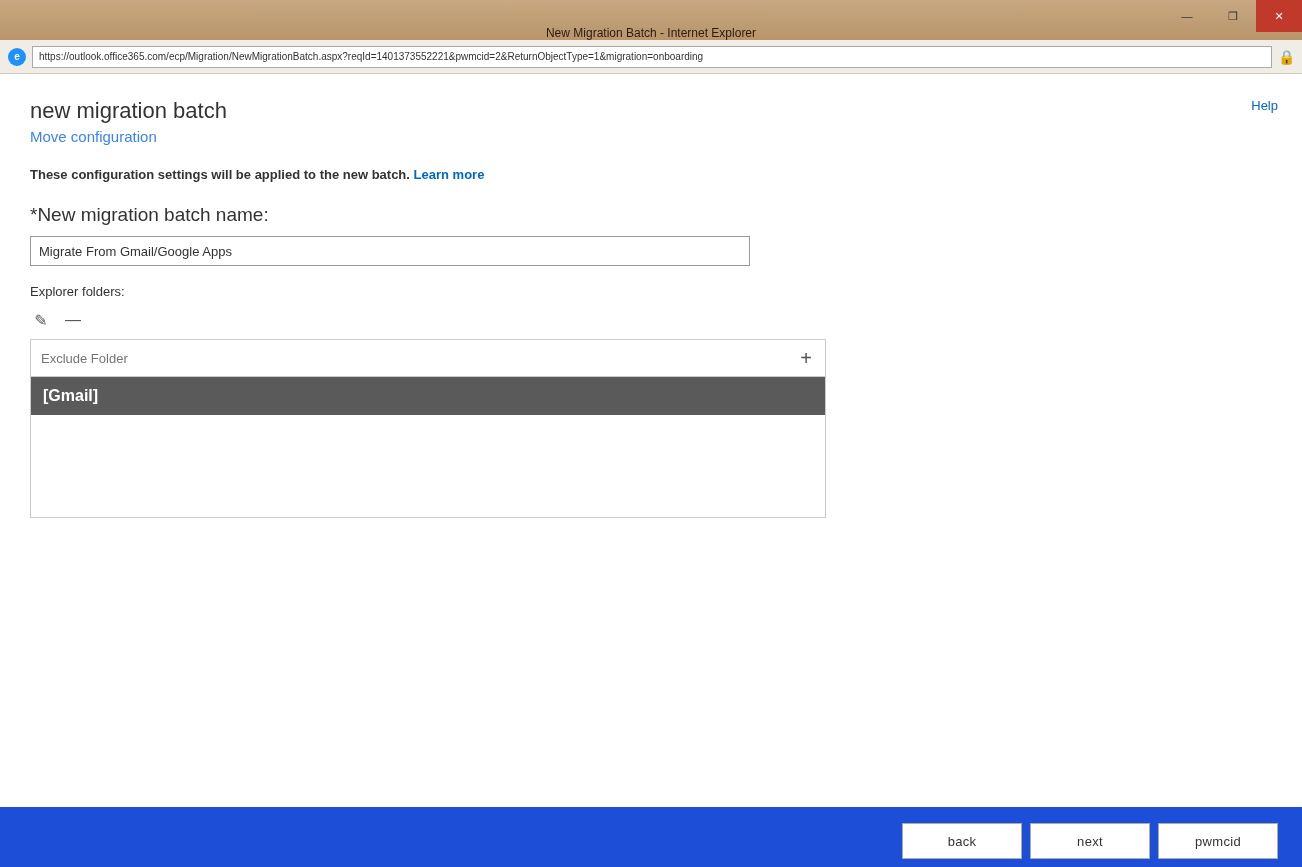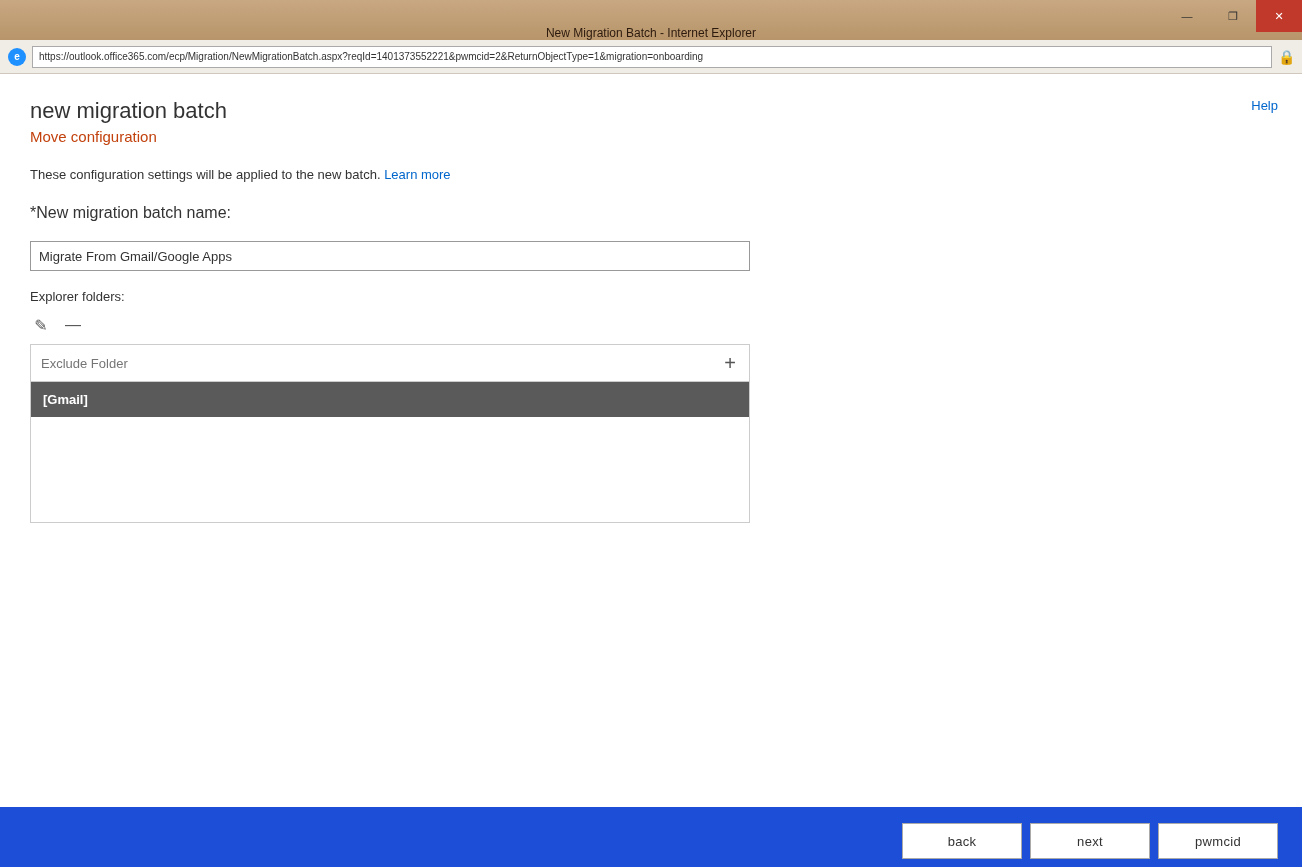--- a/index.html
+++ b/index.html
@@ -100,40 +100,41 @@
     }
 
     .page-title {
       font-size: 22px;
       font-weight: 300;
       color: #333;
       margin-bottom: 4px;
     }
     .page-subtitle {
       font-size: 15px;
-      color: #c2410c;
+      color: #3b82f6;
       font-weight: 400;
       margin-bottom: 22px;
     }
 
     .description-text {
       font-size: 13px;
       color: #333;
       margin-bottom: 22px;
+      font-weight: bold;
     }
     .description-text a {
       color: #0066cc;
       text-decoration: none;
       cursor: pointer;
     }
 
     .field-label {
-      font-size: 16px;
-      color: #333;
-      margin-bottom: 19px;
+      font-size: 19px;
+      color: #333;
+      margin-bottom: 10px;
     }
     .required { color: #333; }
 
     .batch-name-input {
       width: 720px;
       height: 30px;
       border: 1px solid #999;
       padding: 0 8px;
       font-size: 13px;
       color: #333;
@@ -160,21 +161,21 @@
       display: flex;
       align-items: center;
       justify-content: center;
       cursor: pointer;
       color: #555;
       font-size: 16px;
     }
 
     
     .exclude-area {
-      width: 720px;
+      width: 796px;
       border: 1px solid #ccc;
       background: white;
     }
 
     .exclude-input-row {
       display: flex;
       align-items: center;
       border-bottom: 1px solid #ccc;
       padding: 4px 0;
       background: white;
@@ -203,21 +204,21 @@
       background: transparent;
       border: none;
     }
 
     .folder-list {
       min-height: 140px;
       background: white;
     }
     .folder-item {
       padding: 10px 12px;
-      font-size: 13px;
+      font-size: 16px;
       font-weight: 600;
       color: #fff;
       background: #666;
       cursor: pointer;
     }
     .folder-item.selected {
       background: #5a5a5a;
     }
 
     

